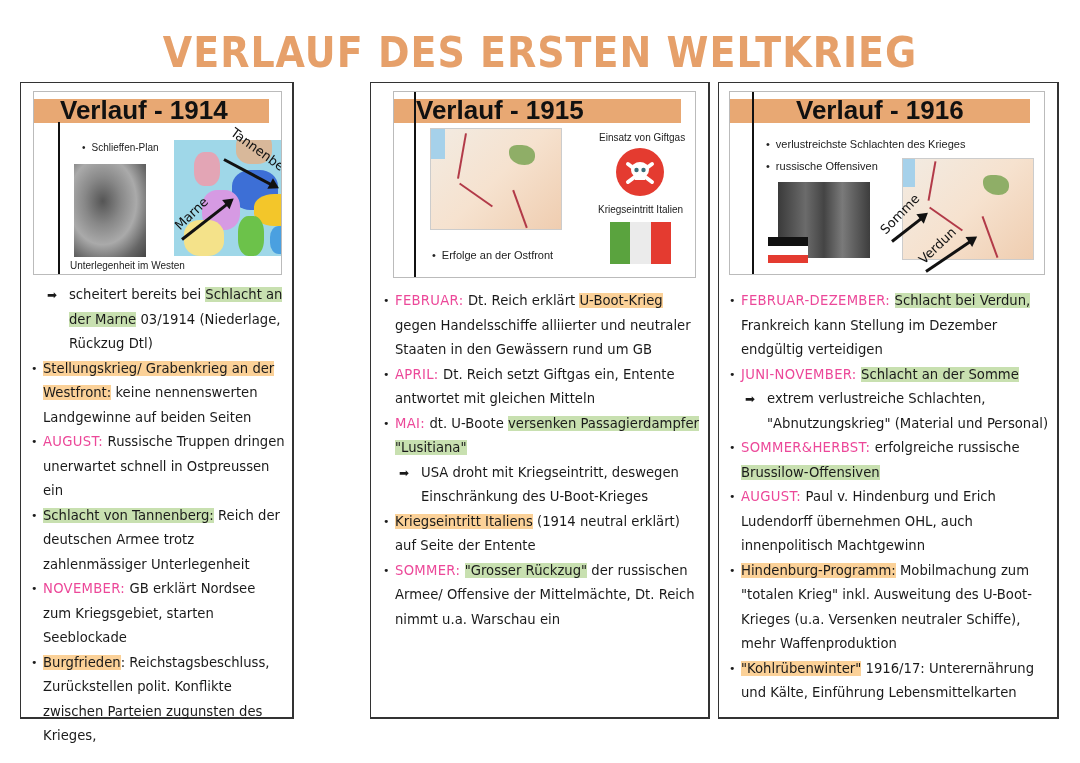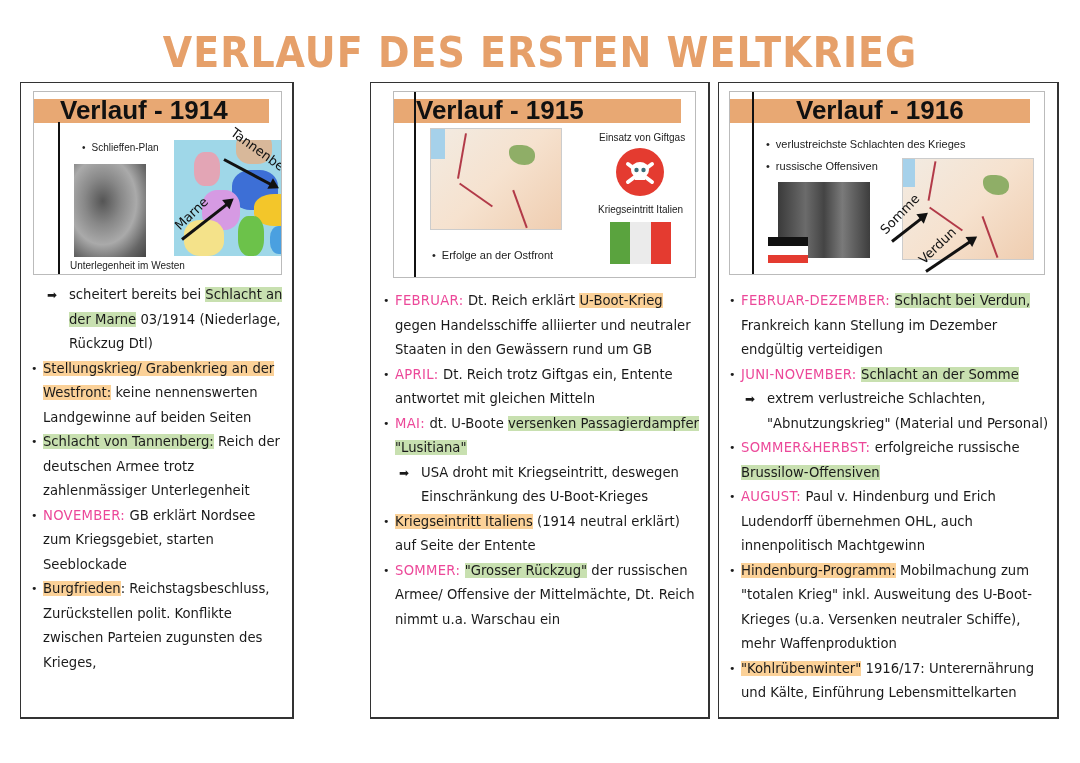--- a/index.html
+++ b/index.html
@@ -86,20 +86,21 @@
       <div class="blob" style="left:118px;top:64px;width:16px;height:18px;background:#e08a3a;"></div>
     </div>
     <div class="arrow" style="left:190px;top:66px;width:58px;transform:rotate(28deg);"></div>
     <div class="arrow-label" style="left:194px;top:30px;transform:rotate(36deg);">Tannenberg</div>
     <div class="arrow" style="left:148px;top:146px;width:62px;transform:rotate(-38deg);"></div>
     <div class="arrow-label" style="left:148px;top:126px;transform:rotate(-44deg);">Marne</div>
   </div>
   <div class="notes" id="notes0">
       <div class="sub"><span class="arr">➡</span><span>scheitert bereits bei </span><span class="hl-g">Schlacht an der Marne</span><span> 03/1914 (Niederlage, Rückzug Dtl)</span></div>
       <div class="item"><span class="hl-o">Stellungskrieg/ Grabenkrieg an der Westfront:</span><span> keine nennenswerten Landgewinne auf beiden Seiten</span></div>
+      <div class="item"><span class="month">AUGUST: </span><span>Russische Truppen dringen unerwartet schnell in Ostpreussen ein</span></div>
       <div class="item"><span class="hl-g">Schlacht von Tannenberg:</span><span> Reich der deutschen Armee trotz zahlenmässiger Unterlegenheit</span></div>
       <div class="item"><span class="month">NOVEMBER: </span><span>GB erklärt Nordsee zum Kriegsgebiet, starten Seeblockade</span></div>
       <div class="item"><span class="hl-o">Burgfrieden</span><span>: Reichstagsbeschluss, Zurückstellen polit. Konflikte zwischen Parteien zugunsten des Krieges,</span></div>
     </div>
 </div>
 
 <div class="col col2">
   <div class="slide">
     <div class="slide-band" style="right:14px;"></div>
     <div class="slide-title" style="left:22px;">Verlauf - 1915</div>
@@ -125,21 +126,21 @@
     </div>
     <div class="s-text" style="left:204px;top:112px;">Kriegseintritt Italien</div>
     <div class="flag-it" style="left:216px;top:130px;">
       <span style="background:#5aa33e;"></span>
         <span style="background:#ebebeb;"></span>
         <span style="background:#e43b30;"></span>
     </div>
   </div>
   <div class="notes" id="notes1">
       <div class="item"><span class="month">FEBRUAR: </span><span>Dt. Reich erklärt </span><span class="hl-o">U-Boot-Krieg</span><span> gegen Handelsschiffe alliierter und neutraler Staaten in den Gewässern rund um GB</span></div>
-      <div class="item"><span class="month">APRIL: </span><span>Dt. Reich trotz Giftgas ein, Entente antwortet mit gleichen Mitteln</span></div>
+      <div class="item"><span class="month">APRIL: </span><span>Dt. Reich setzt Giftgas ein, Entente antwortet mit gleichen Mitteln</span></div>
       <div class="item"><span class="month">MAI: </span><span>dt. U-Boote </span><span class="hl-g">versenken Passagierdampfer "Lusitiana"</span></div>
       <div class="sub"><span class="arr">➡</span><span>USA droht mit Kriegseintritt, deswegen Einschränkung des U-Boot-Krieges</span></div>
       <div class="item"><span class="hl-o">Kriegseintritt Italiens</span><span> (1914 neutral erklärt) auf Seite der Entente</span></div>
       <div class="item"><span class="month">SOMMER: </span><span class="hl-g">"Grosser Rückzug"</span><span> der russischen Armee/ Offensive der Mittelmächte, Dt. Reich nimmt u.a. Warschau ein</span></div>
     </div>
 </div>
 
 <div class="col col3">
   <div class="slide">
     <div class="slide-band" style="right:14px;"></div>

